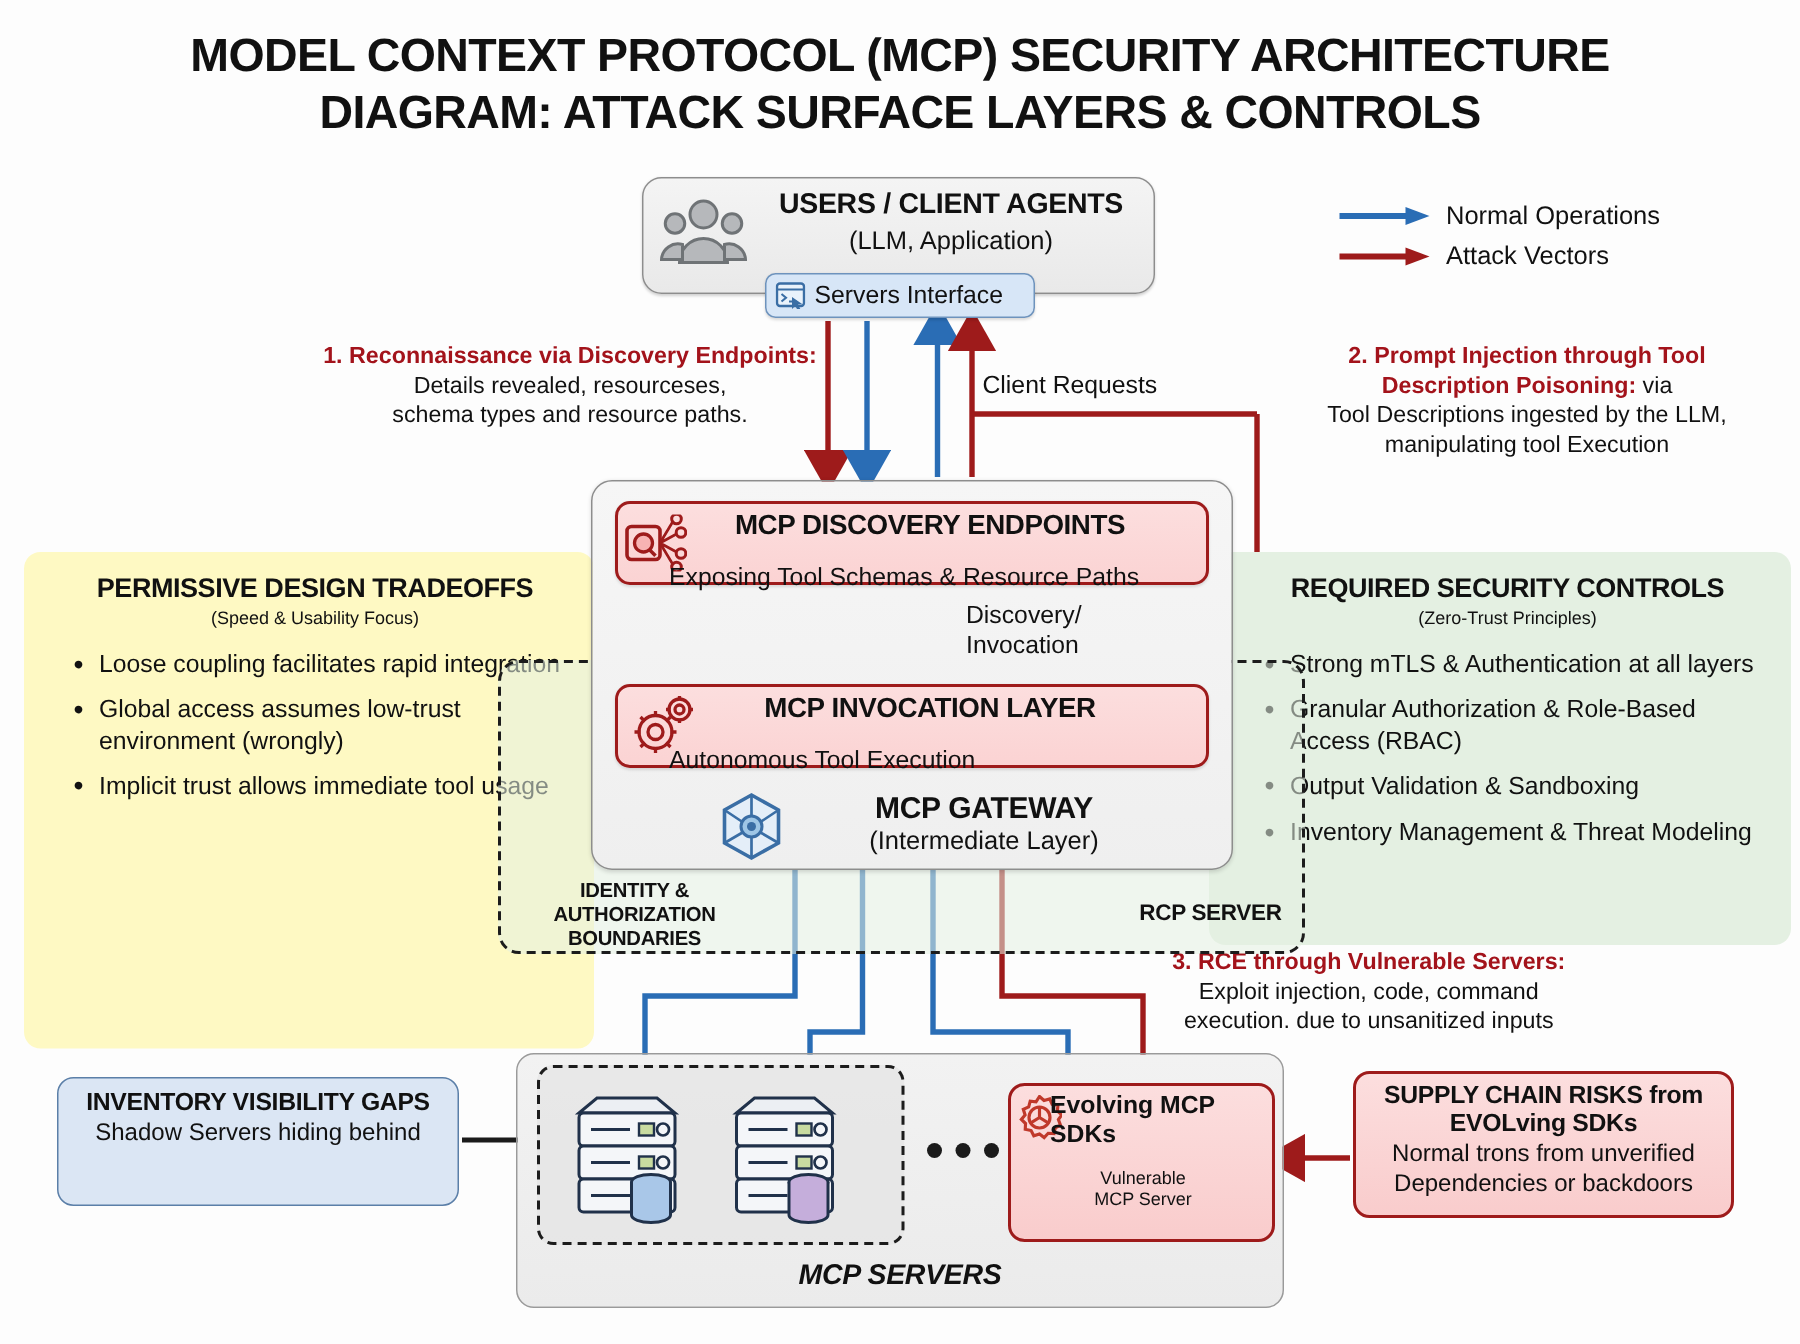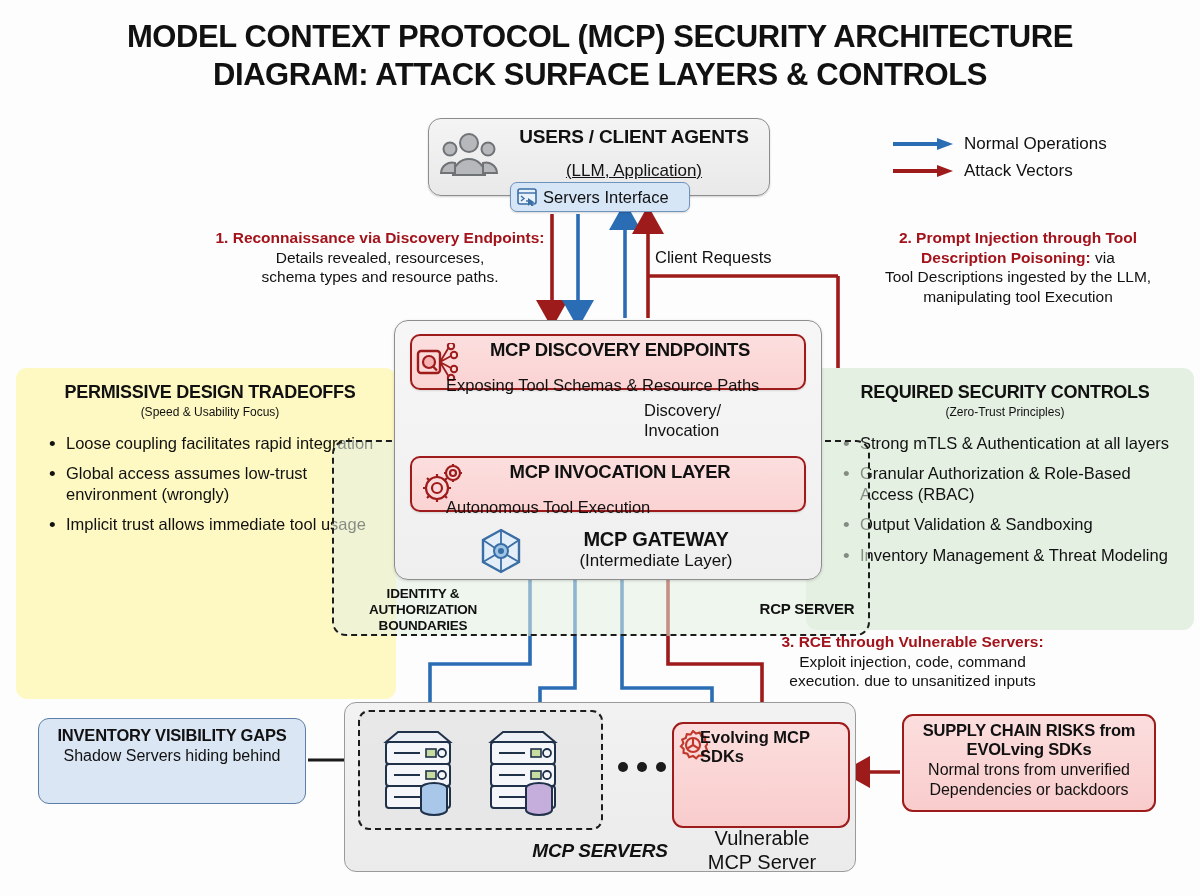--- a/index.html
+++ b/index.html
@@ -37,21 +37,21 @@
 
   
   #users-box {
     left:428px; top:118px; width:342px; height:78px;
     background:linear-gradient(#f4f4f4,#e9e9e9);
     border:1.6px solid #8d8d8d; border-radius:13px;
     box-shadow:0 1px 2px rgba(0,0,0,.18);
   }
   #users-text { left:500px; top:126px; width:268px; text-align:center; }
   #users-title { font-size:19px; font-weight:bold; letter-spacing:-.2px; }
-  #users-sub { font-size:17px; margin-top:13px;text-decoration:underline; }
+  #users-sub { font-size:17px; margin-top:3px; }
   #users-icon { left:440px; top:128px; width:58px; height:52px; }
 
   #client-interface {
     left:510px; top:182px; width:180px; height:30px;
     background:#d7e6f7; border:1.4px solid #6e93bd; border-radius:7px;
     display:flex; align-items:center; padding-left:6px;
     box-shadow:0 1px 2px rgba(0,0,0,.15);
   }
   #client-interface .lbl { font-size:16.5px; margin-left:6px; }
 
@@ -143,21 +143,21 @@
                    font-size:19px; font-weight:bold; letter-spacing:-.2px;font-style:italic; }
   #dots { left:618px; top:762px; width:48px; display:flex; gap:9px; }
   .dot { width:10px; height:10px; border-radius:50%; background:#1b1b1b; }
 
   #sdk-box {
     left:672px; top:722px; width:178px; height:106px;
     background:linear-gradient(#fcdede,#f9cccc);
     border:2.2px solid #9e1b1b; border-radius:11px;
   }
   #sdk-title { left:700px; top:728px; width:140px; font-size:16.5px; font-weight:bold; line-height:1.16; }
-  #sdk-sub { left:682px; top:778px; width:160px; text-align:center; font-size:20px; line-height:1.2;margin-top:48px; }
+  #sdk-sub { left:682px; top:778px; width:160px; text-align:center; font-size:12px; line-height:1.2; }
   #sdk-icon { left:678px; top:730px; width:30px; height:30px; }
 
   #inventory-box {
     left:38px; top:718px; width:268px; height:86px;
     background:#dbe6f4; border:1.6px solid #5b7fa8; border-radius:11px;
   }
   #inventory-text { left:44px; top:726px; width:256px; text-align:center; }
   .bb-title { font-size:16.5px; font-weight:bold; letter-spacing:-.2px; }
   .bb-sub { font-size:16px; line-height:1.2; margin-top:1px; }
 

